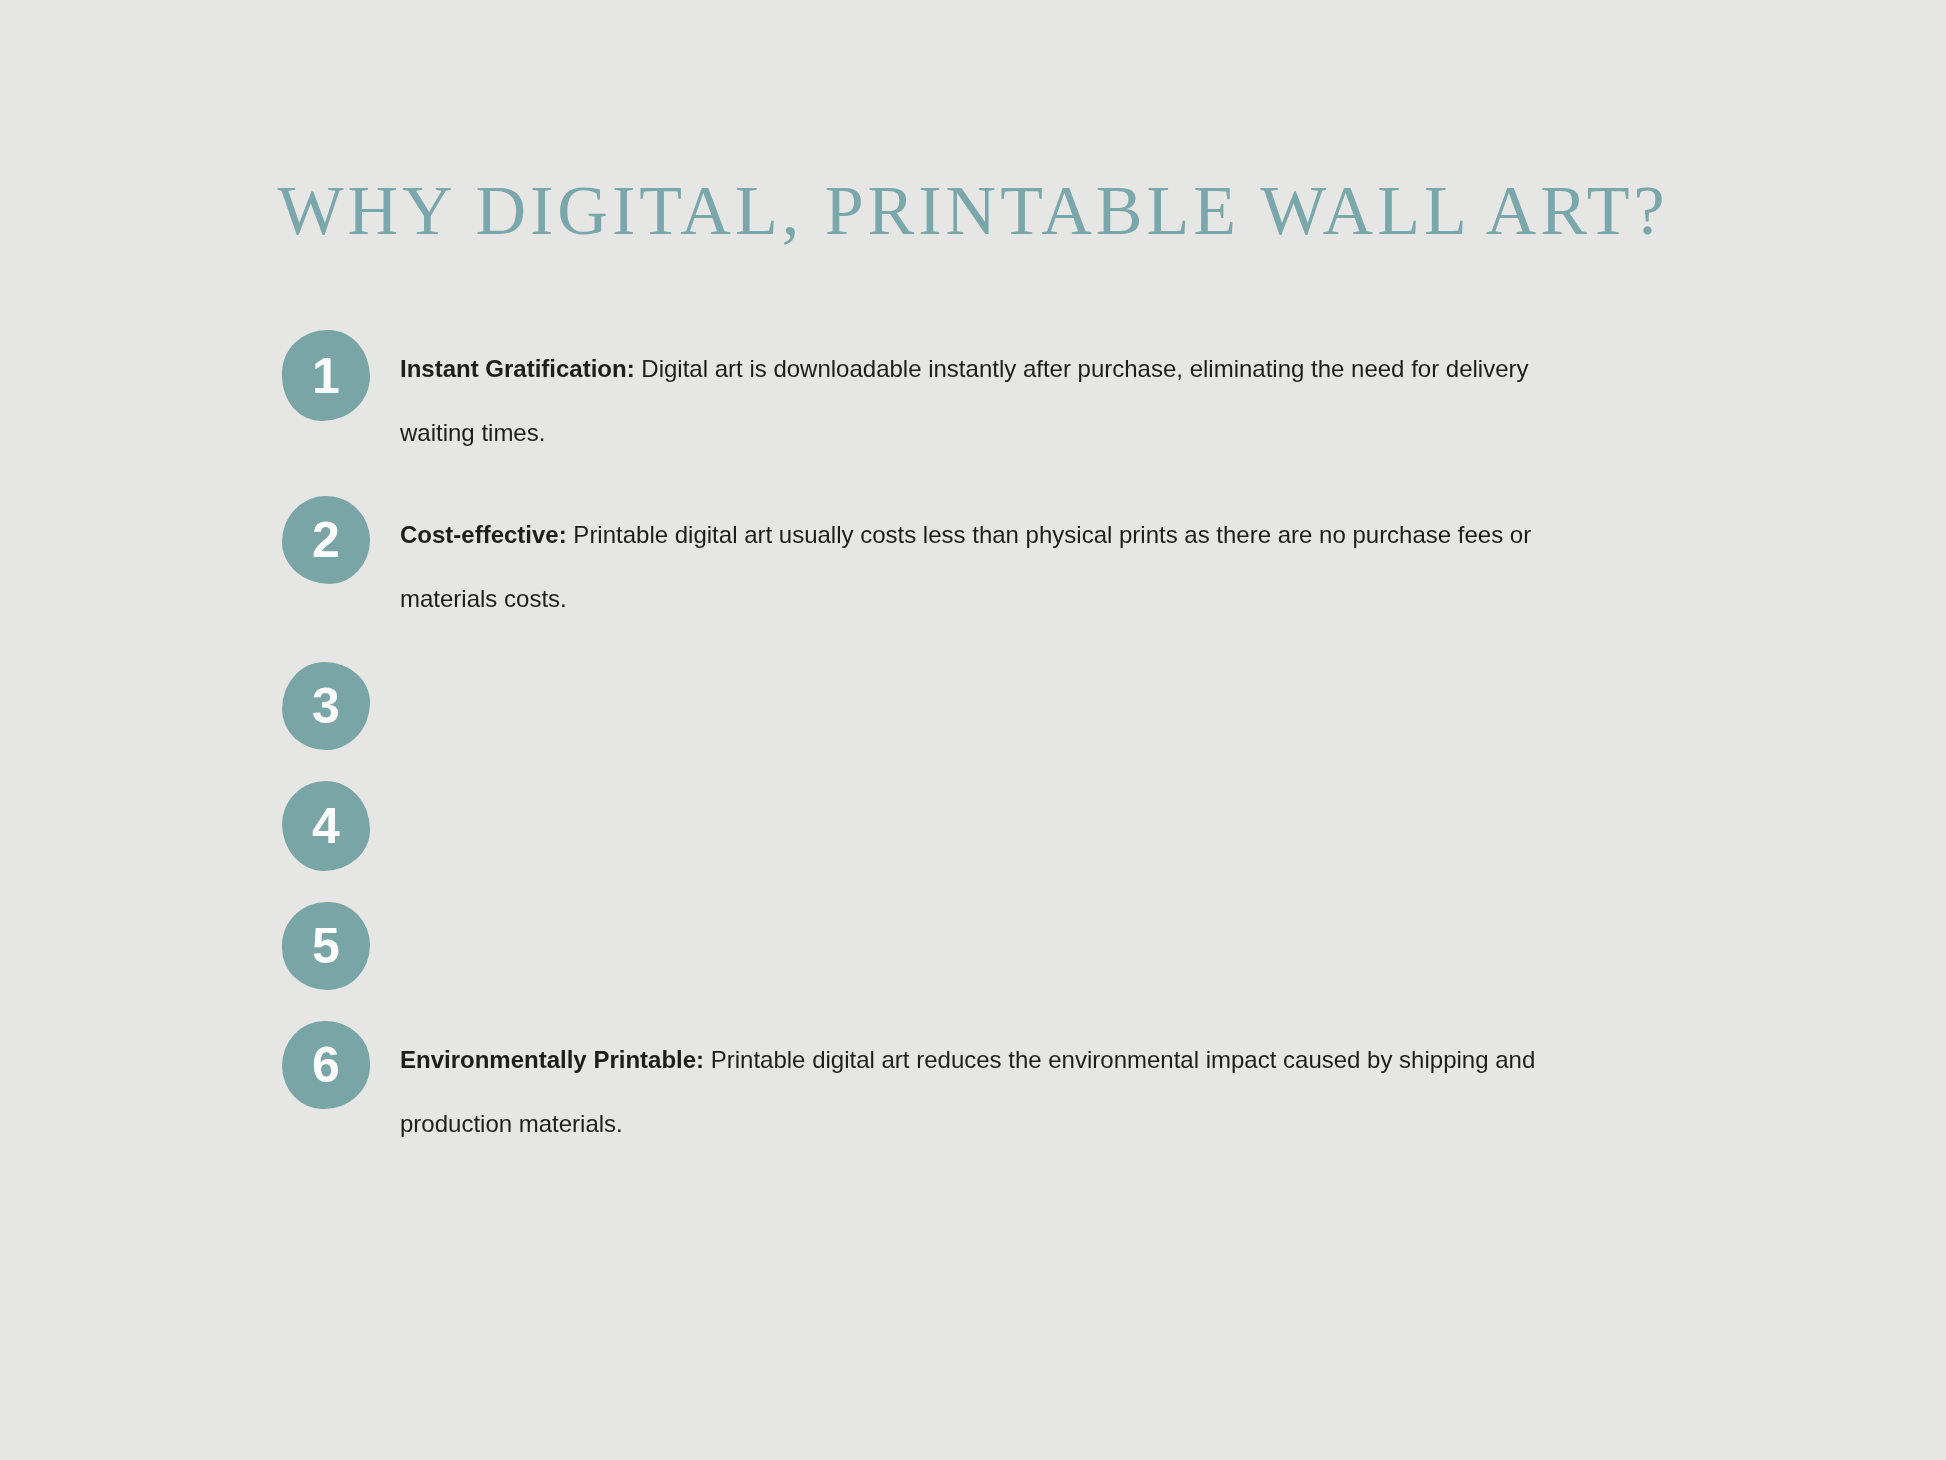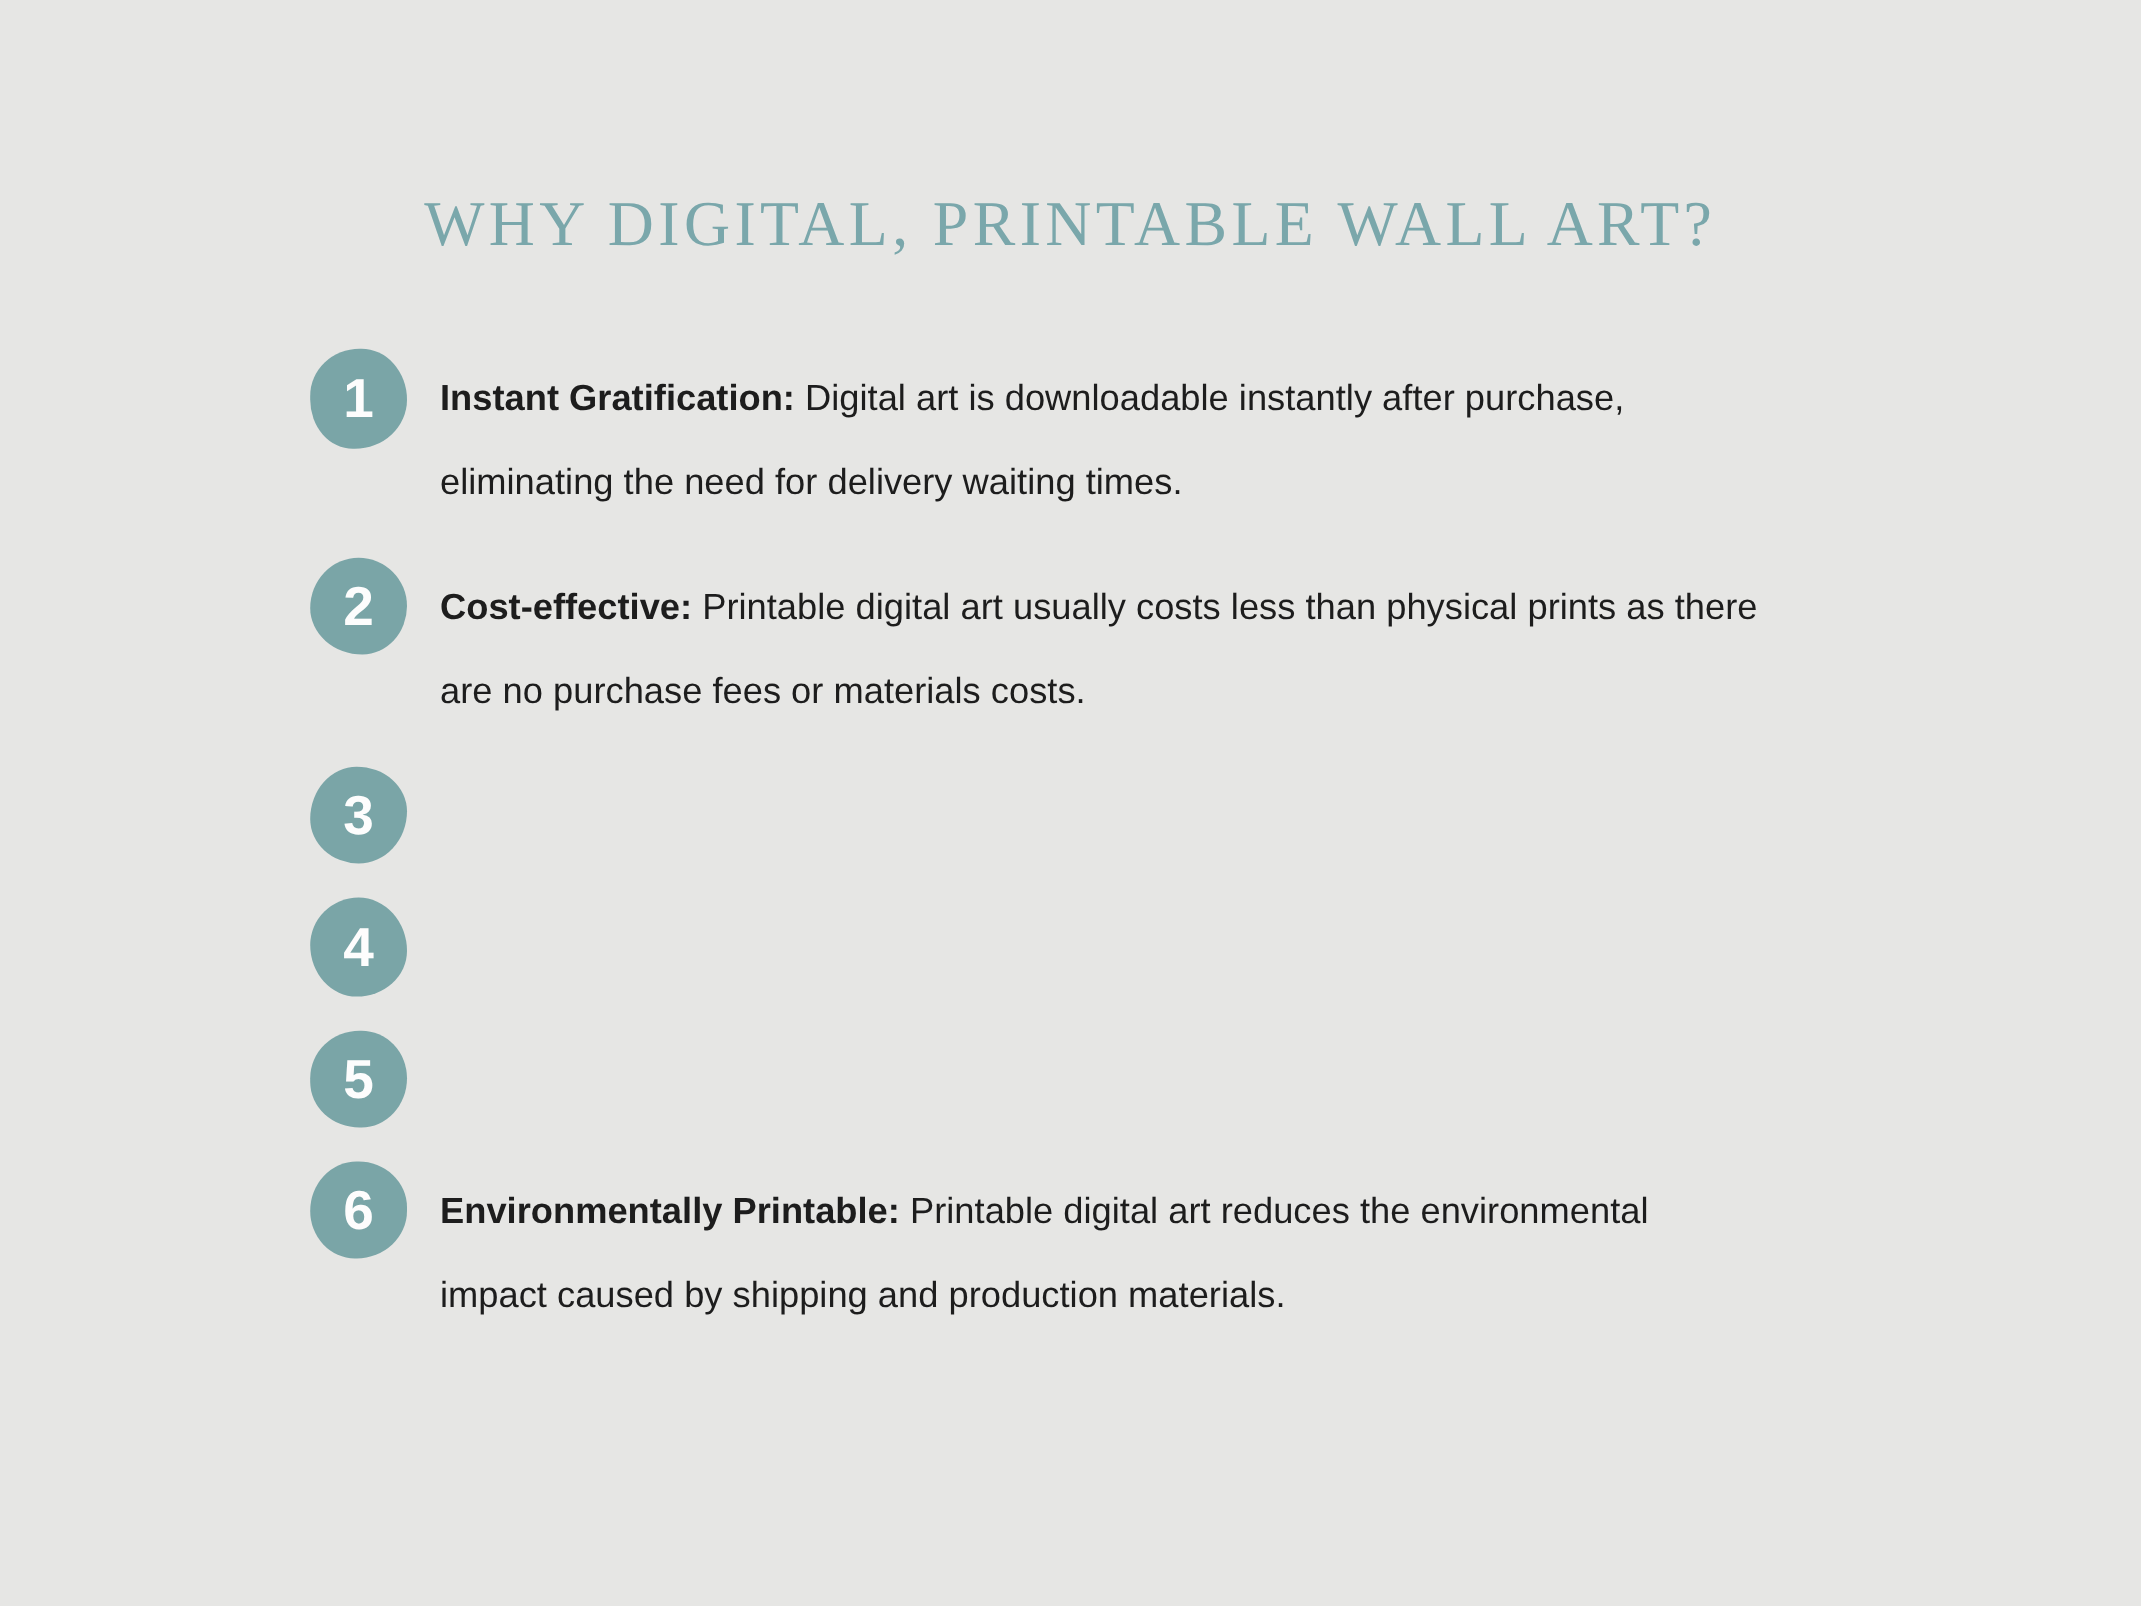--- a/index.html
+++ b/index.html
@@ -19,21 +19,21 @@
   .page{
     position:relative;
     width:1946px;
     height:1460px;
     padding-top:172px;
   }
   .title{
     text-align:center;
     font-family:"Liberation Serif","DejaVu Serif",serif;
     font-weight:400;
-    font-size:58px;
+    font-size:70px;
     line-height:1.1;
     letter-spacing:4px;
     color:var(--accent-title);
     text-transform:uppercase;
   }
   .items{
     margin:88px 240px 0 282px;
   }
   .item{
     display:flex;
@@ -57,22 +57,22 @@
   }
   
   .item:nth-of-type(1) .badge{border-radius:52% 48% 55% 45% / 48% 52% 50% 50%;height:91px;}
   .item:nth-of-type(2) .badge{border-radius:50% 50% 46% 54% / 52% 50% 50% 48%;}
   .item:nth-of-type(3) .badge{border-radius:48% 52% 50% 50% / 54% 46% 54% 46%;}
   .item:nth-of-type(4) .badge{border-radius:50% 50% 52% 48% / 48% 54% 46% 52%;height:90px;}
   .item:nth-of-type(5) .badge{border-radius:52% 48% 48% 52% / 50% 50% 52% 48%;}
   .item:nth-of-type(6) .badge{border-radius:49% 51% 53% 47% / 52% 48% 50% 50%;}
   .item-text{
     max-width:1200px;
-    font-size:33px;
-    line-height:76px;
+    font-size:24px;
+    line-height:64px;
     color:var(--body-text);
   }
   .item-text strong{
     font-weight:700;
   }
 </style>
 </head>
 <body>
 
 <div class="page">

